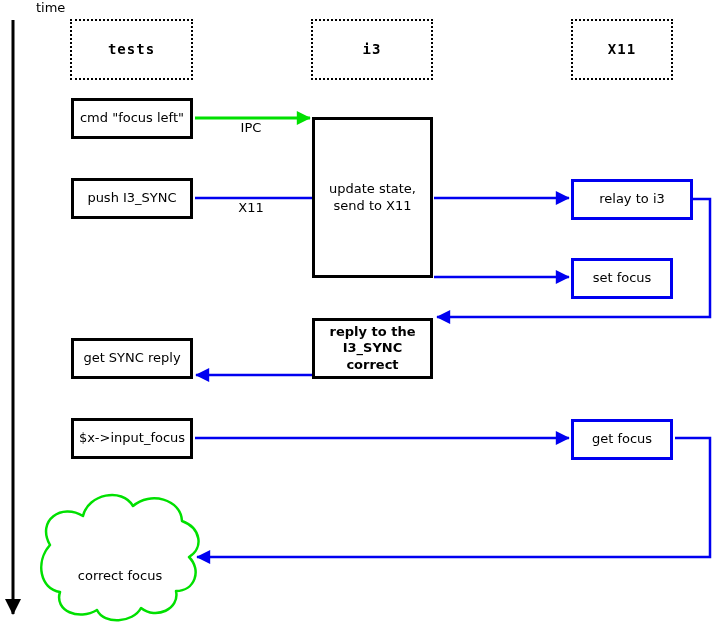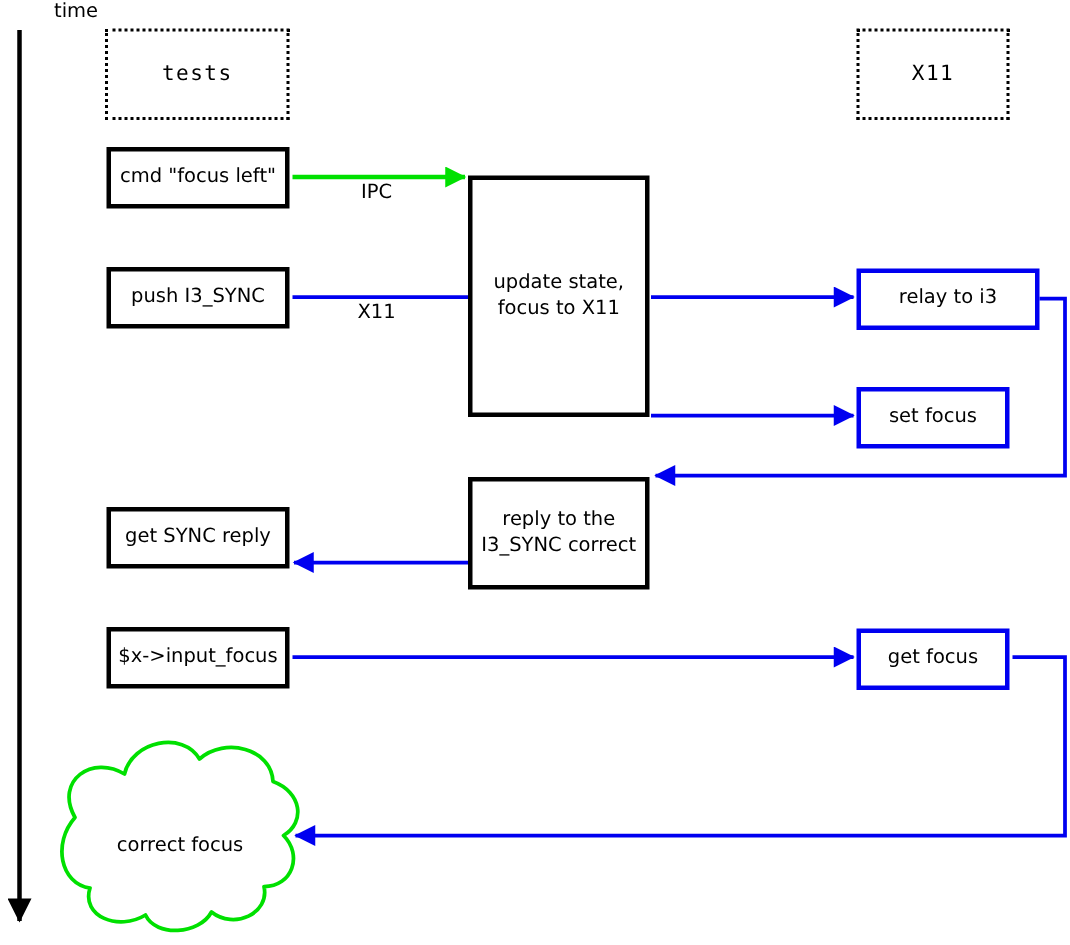--- a/index.html
+++ b/index.html
@@ -29,36 +29,36 @@
     justify-content: center;
     text-align: center;
     background: #ffffff;
     font-size: 13px;
     color: #000000;
     line-height: 1.25;
   }
   .lane {
     border: 2px dotted #000000;
     font-family: "DejaVu Sans Mono", "Liberation Mono", monospace;
-    font-weight: normal;
+    font-weight: bold;
     font-size: 14px;
     letter-spacing: 1px;
   }
   .black-box { border: 3px solid #000000; }
   .blue-box  { border: 3px solid #0000f0; }
   .time-label {
     position: absolute;
     left: 0; top: 0;
     font-size: 13px;
     color: #000000;
     margin-left: 36px;
   }
   .cloud-label {
     position: absolute;
-    left: 55px; top: 556px;
+    left: 55px; top: 568px;
     width: 130px;
     text-align: center;
     font-size: 13px;
     color: #000000;
   }
   .edge-text {
     font-size: 13px;
     font-family: "DejaVu Sans", "Liberation Sans", sans-serif;
     fill: #000000;
   }
@@ -109,32 +109,33 @@
     <line x1="312" y1="375" x2="196" y2="375" stroke="#0000f0" stroke-width="2.5" marker-end="url(#arr-blue)"></line>
 
     <line x1="195" y1="438" x2="569" y2="438" stroke="#0000f0" stroke-width="2.5" marker-end="url(#arr-blue)"></line>
 
     <path d="M 675 438 L 710 438 L 710 557 L 197 557" fill="none" stroke="#0000f0" stroke-width="2.5" marker-end="url(#arr-blue)"></path>
   </svg>
 
   <div class="time-label">time</div>
 
   <div class="node lane" style="left:70px; top:19px; width:123px; height:61px;">tests</div>
+  <div class="node lane" style="left:311px; top:19px; width:122px; height:61px;">i3</div>
   <div class="node lane" style="left:571px; top:19px; width:102px; height:61px;">X11</div>
 
   <div class="node black-box" style="left:71px; top:98px; width:122px; height:41px;">cmd "focus left"</div>
   <div class="node black-box" style="left:71px; top:178px; width:122px; height:41px;">push I3_SYNC</div>
   <div class="node black-box" style="left:71px; top:338px; width:122px; height:41px;">get SYNC reply</div>
   <div class="node black-box" style="left:71px; top:418px; width:122px; height:41px;">$x-&gt;input_focus</div>
 
   <div class="node black-box" style="left:312px; top:117px; width:121px; height:161px;text-align:center;">
     <span>update state,</span>
-    <span>focus to X11</span>
+    <span>send to X11</span>
   </div>
-  <div class="node black-box" style="left:312px; top:318px; width:121px; height:75px;">
+  <div class="node black-box" style="left:312px; top:318px; width:121px; height:61px;font-weight:bold;">
     <span>reply to the</span>
     <span>I3_SYNC correct</span>
   </div>
 
   <div class="node blue-box" style="left:571px; top:179px; width:122px; height:41px;">relay to i3</div>
   <div class="node blue-box" style="left:571px; top:419px; width:102px; height:41px;">get focus</div>
   <div class="node blue-box" style="left:571px; top:258px; width:102px; height:41px;">set focus</div>
 
   <div class="cloud-label">correct focus</div>
 

